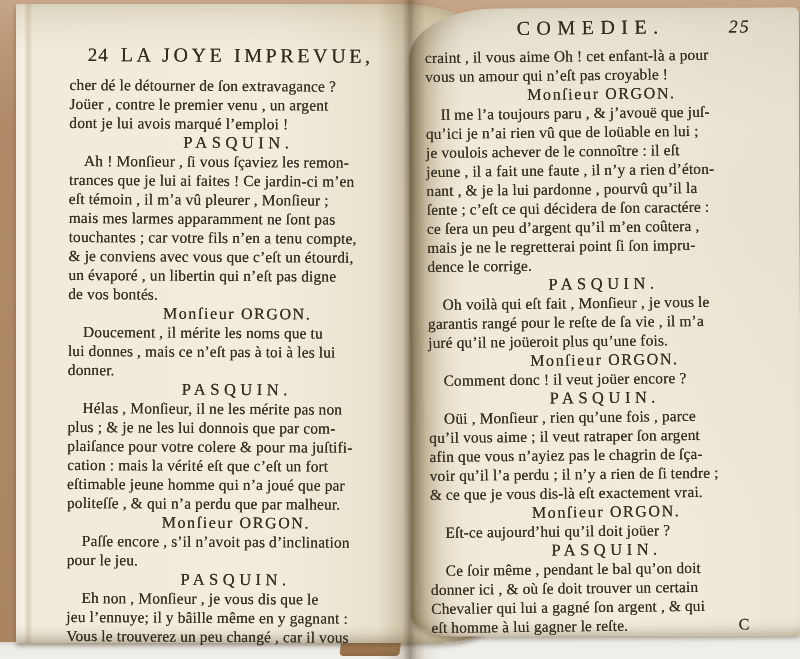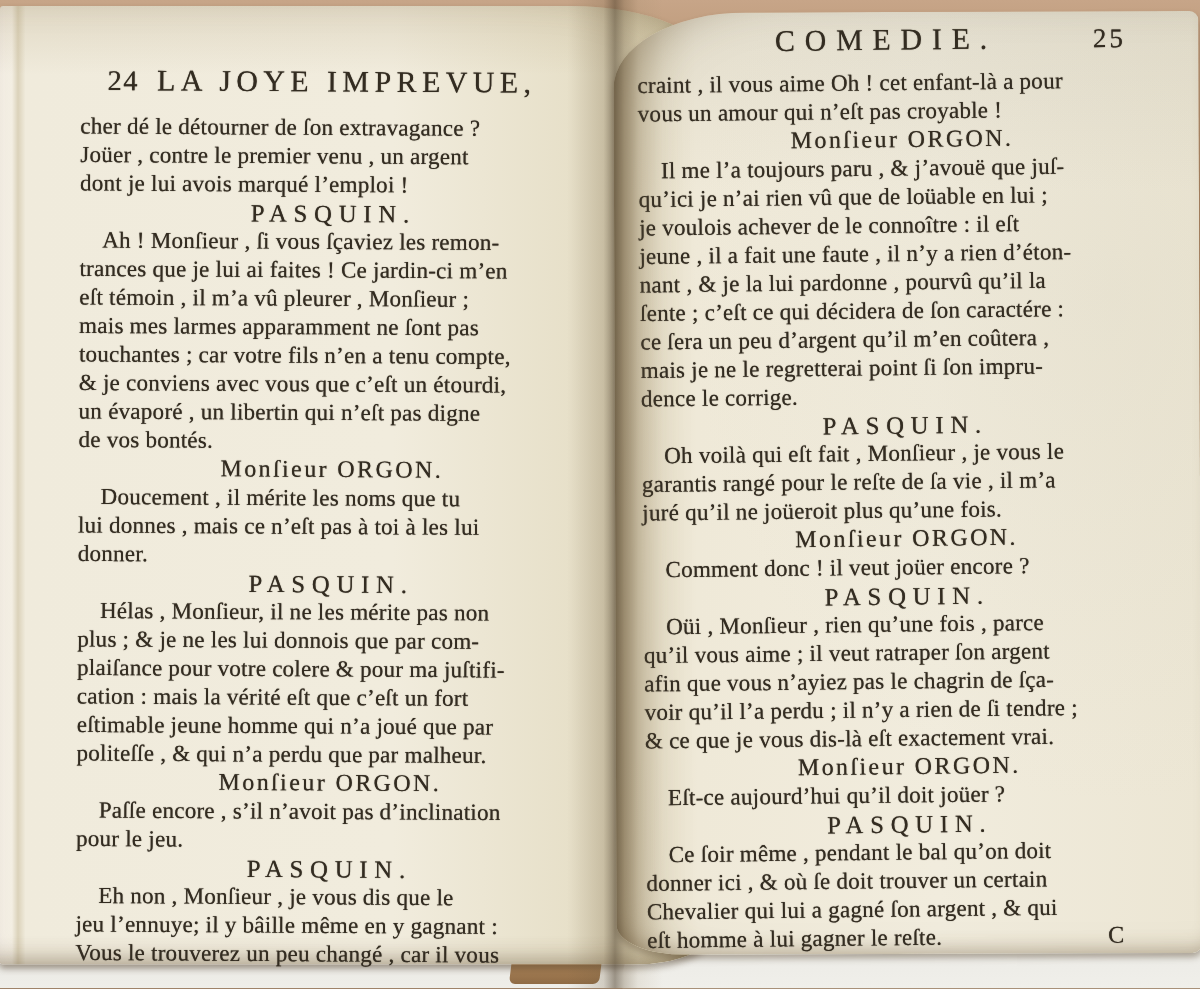--- a/index.html
+++ b/index.html
@@ -19,21 +19,21 @@
     border-top-left-radius:18px;
   }
   
   .spine-bottom{
     position:absolute;left:342px;top:612px;width:60px;height:44px;z-index:2;
     background:linear-gradient(180deg,#a98057 0,#b78f63 55%,#8f6b45 100%);
     transform:skewX(-7deg);border-radius:4px;
   }
   .page{position:absolute;z-index:3;}
   .page.left{
-    left:0;top:4px;width:476px;height:639px;
+    left:16px;top:4px;width:476px;height:639px;
     border-radius:2px 95px 52px 2px / 2px 42px 24px 2px;
     background:
       linear-gradient(180deg,rgba(166,146,106,.20) 0,rgba(166,146,106,0) 46px),
       linear-gradient(90deg,#f6f1e8 0,#f3eee2 8px,#dbd2ba 12px,#f0ebdc 17px,#f1ecdd 55%,#e7e0c9 80%,#d6ccac 94%,#c3b691 100%);
     box-shadow:
       inset -26px 0 30px -18px rgba(96,76,48,.55),
       inset 0 -12px 14px -9px rgba(105,85,55,.45),
       0 3px 4px rgba(70,52,32,.40);
   }
   .page.right{
@@ -59,21 +59,21 @@
   }
   .text-block{position:absolute;color:#332c21;text-shadow:0 0 .6px rgba(51,44,33,.85);}
   .text-block.tb-left{left:52px;top:40px;width:338px;transform:rotate(.35deg);}
   .text-block.tb-right{left:18px;top:8px;width:352px;transform:rotate(-.45deg);}
   .page-header{display:flex;align-items:baseline;white-space:nowrap;}
   .tb-left .page-header{margin-bottom:9px;}
   .tb-left .pagenum{font-size:19px;margin-left:18px;margin-right:12px;letter-spacing:1px;}
   .tb-left .runtitle{font-size:20px;letter-spacing:3.6px;}
   .tb-right .page-header{margin-bottom:7px;}
   .tb-right .runtitle{flex:1;text-align:center;font-size:20px;letter-spacing:6.5px;padding-left:28px;}
-  .tb-right .pagenum{font-size:18px;margin-right:26px;letter-spacing:2px;}
+  .tb-right .pagenum{font-size:18px;margin-right:26px;letter-spacing:2px;font-style:italic;}
   .ln{margin:0;height:19px;font-size:15.4px;line-height:19px;letter-spacing:.15px;white-space:nowrap;}
   .ln.indent{text-indent:15px;}
   .ln.speaker{text-align:center;font-size:16.5px;letter-spacing:4.5px;}
   .ln.speaker2{text-align:center;font-size:16px;letter-spacing:1.6px;}
   .catchword{position:absolute;top:601px;right:34px;font-size:16px;}
 </style>
 </head>
 <body>
 
 <div class="photo">

